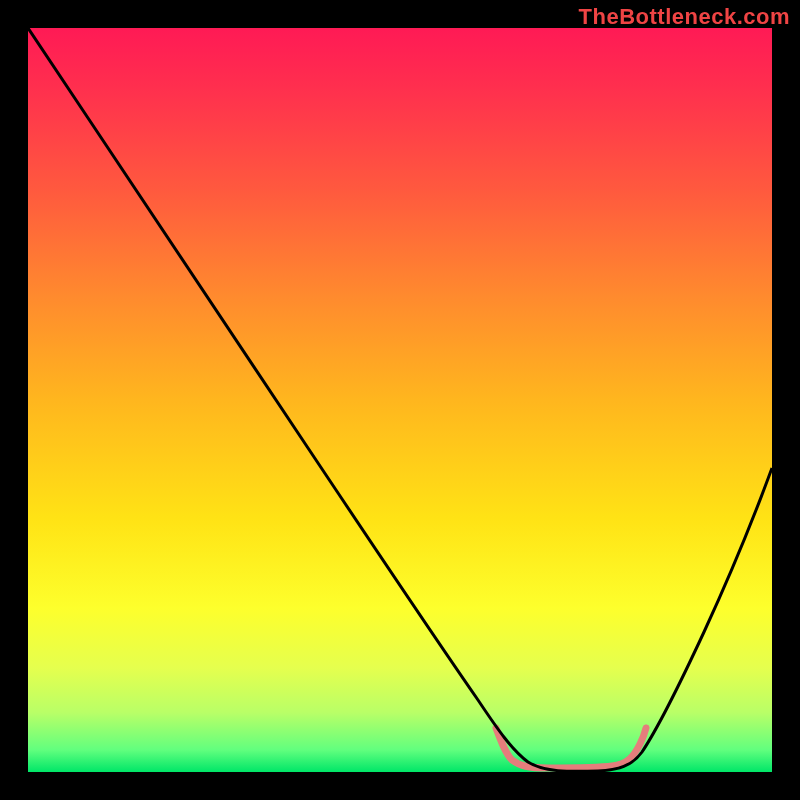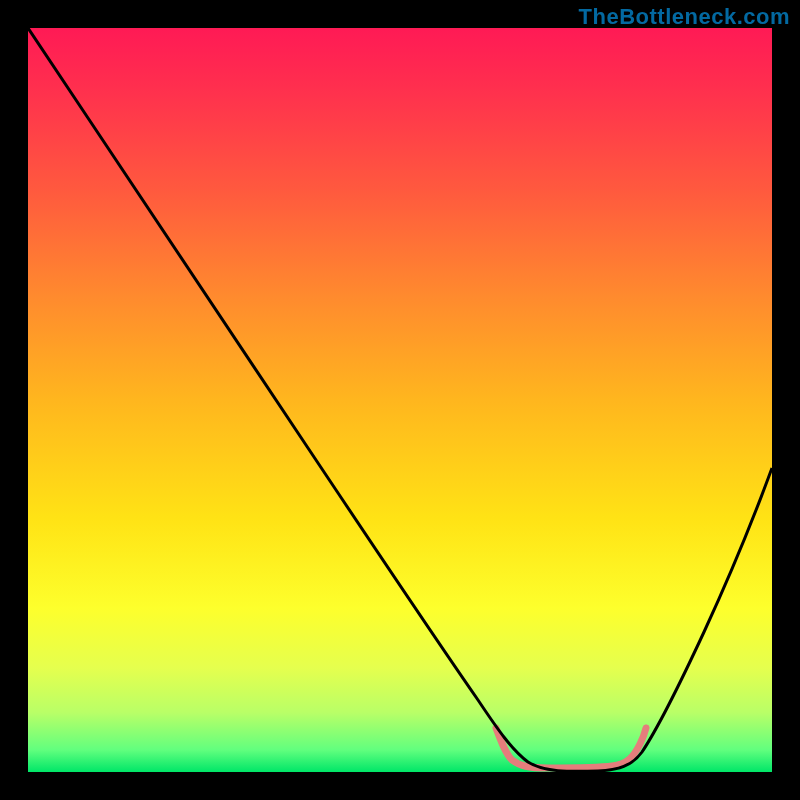--- a/index.html
+++ b/index.html
@@ -13,21 +13,21 @@
   .container {
     position: relative;
     width: 800px;
     height: 800px;
     background: #000;
   }
   .watermark {
     position: absolute;
     top: 4px;
     right: 10px;
-    color: #0369a1;
+    color: #ef4444;
     font-family: Arial, Helvetica, sans-serif;
     font-size: 22px;
     font-weight: bold;
     letter-spacing: 0.5px;
   }
   .plot {
     position: absolute;
     left: 28px;
     top: 28px;
     width: 744px;

